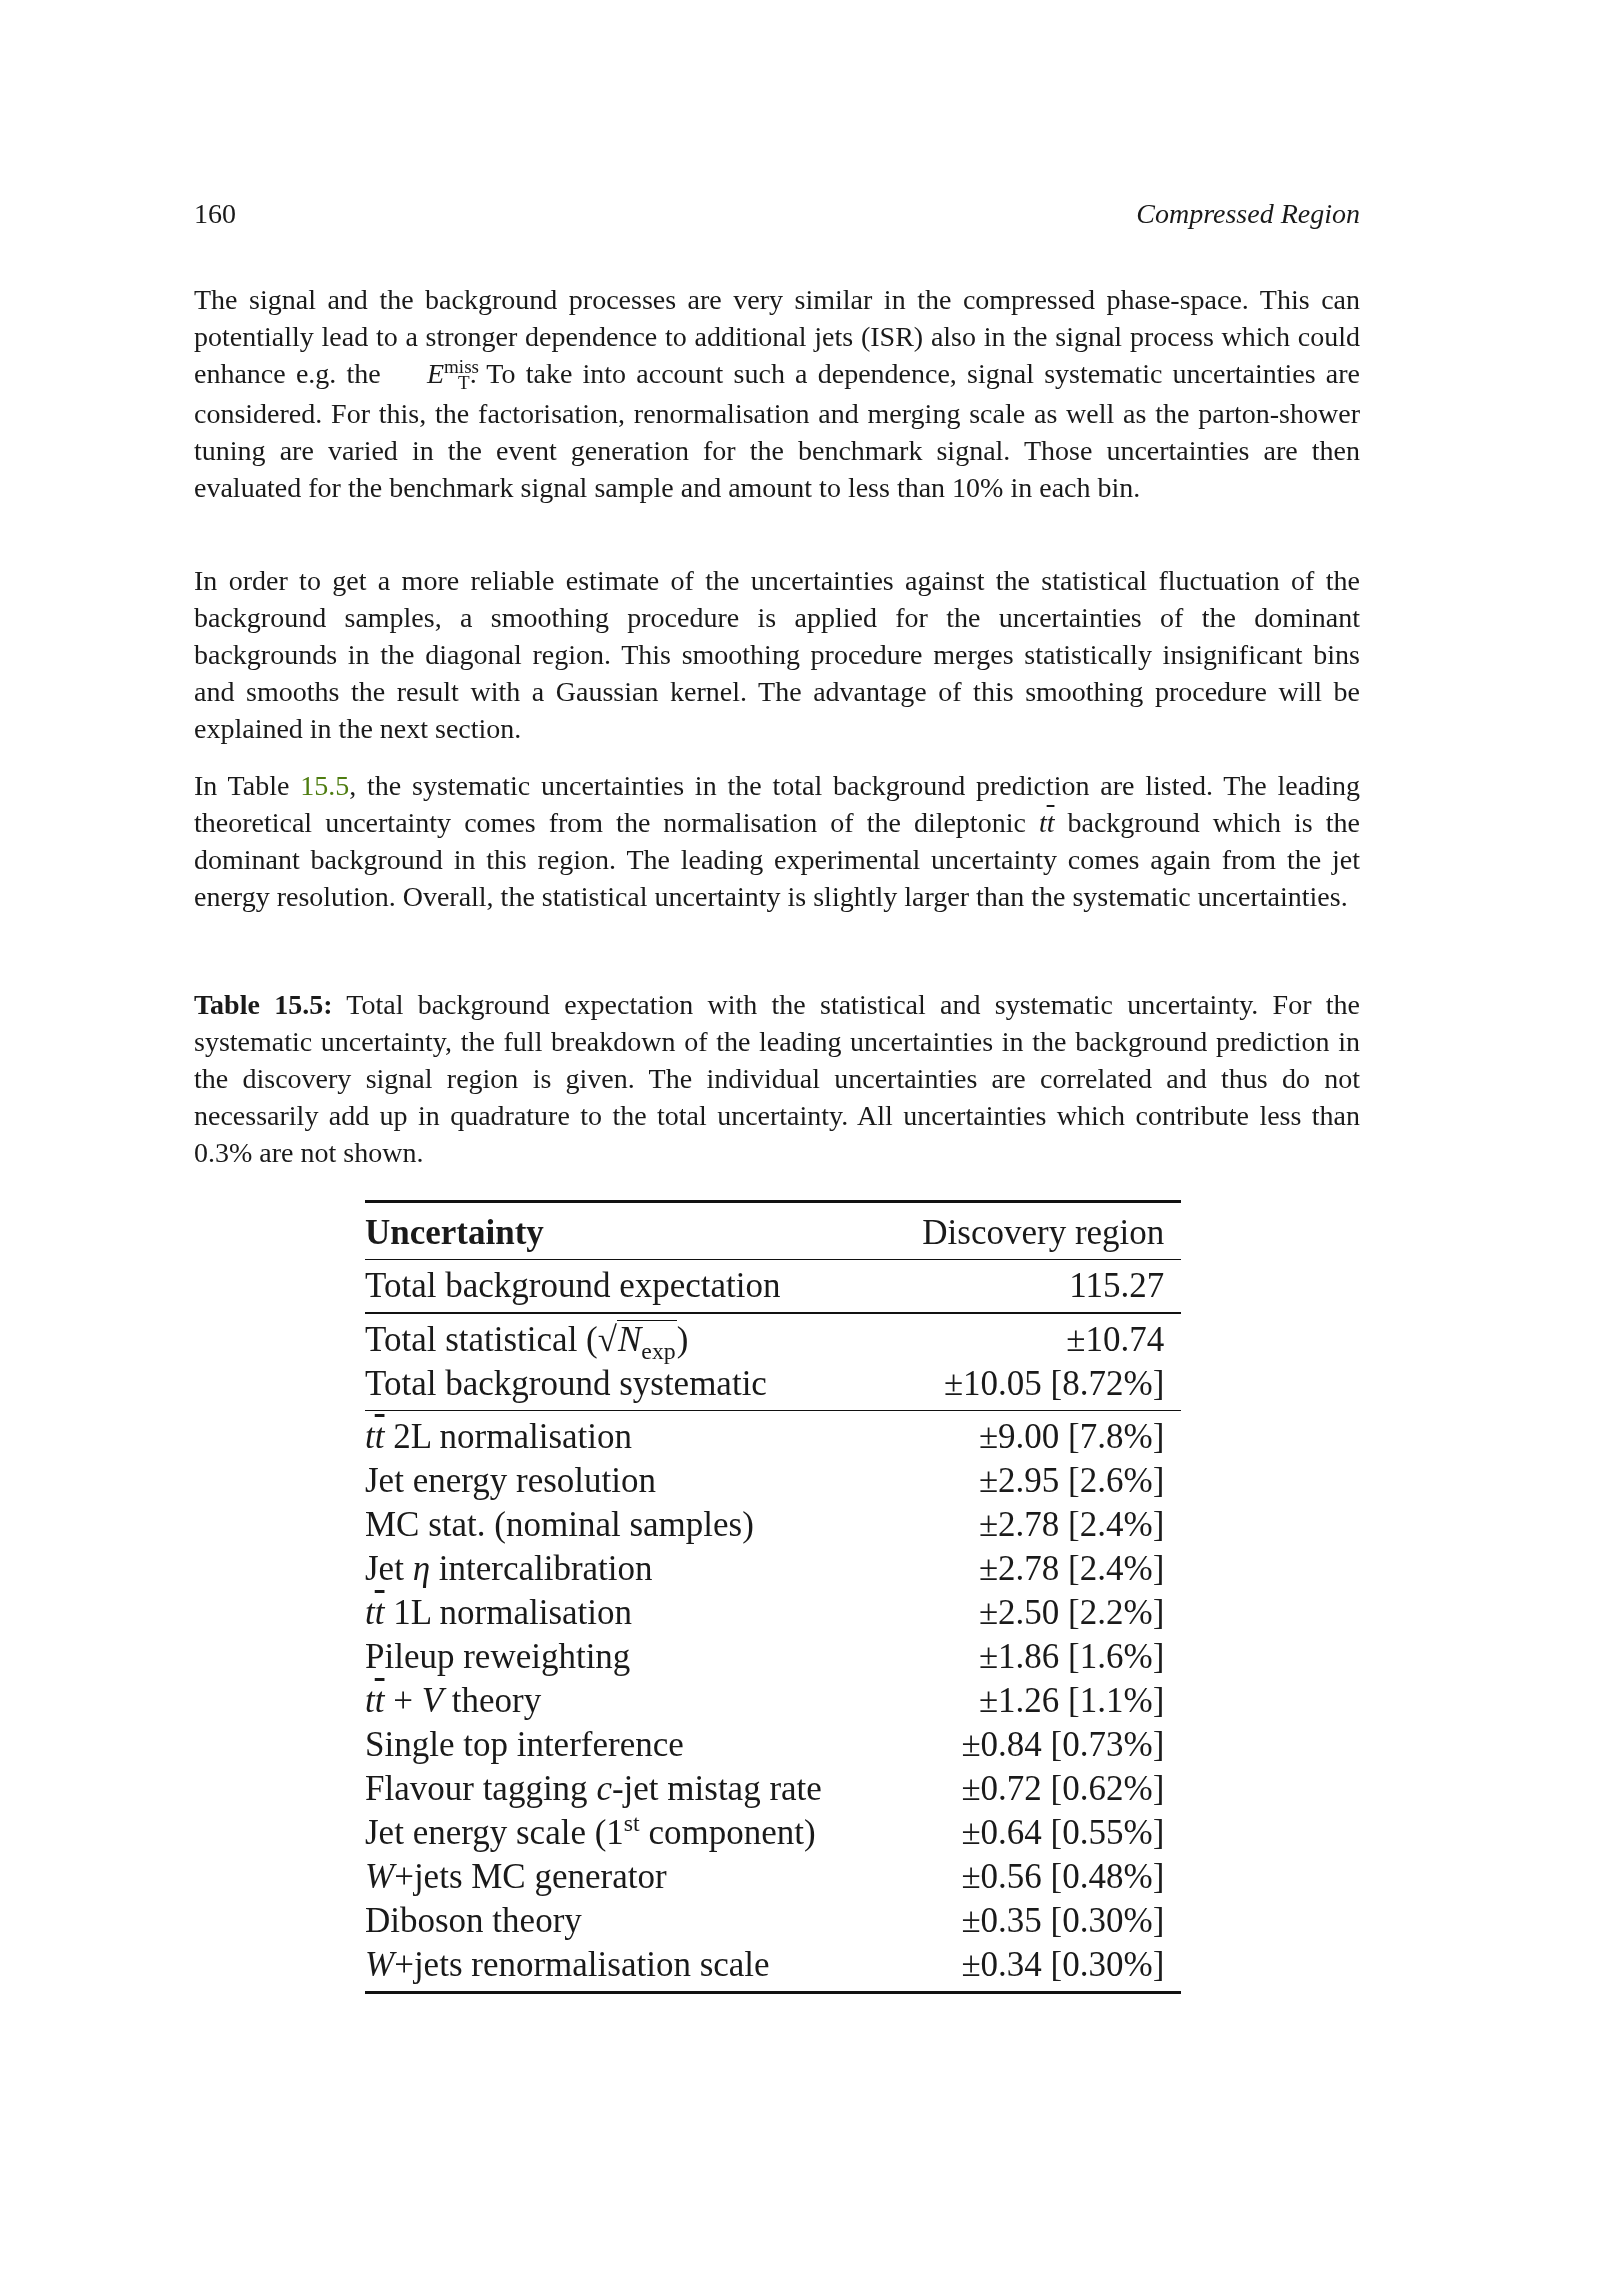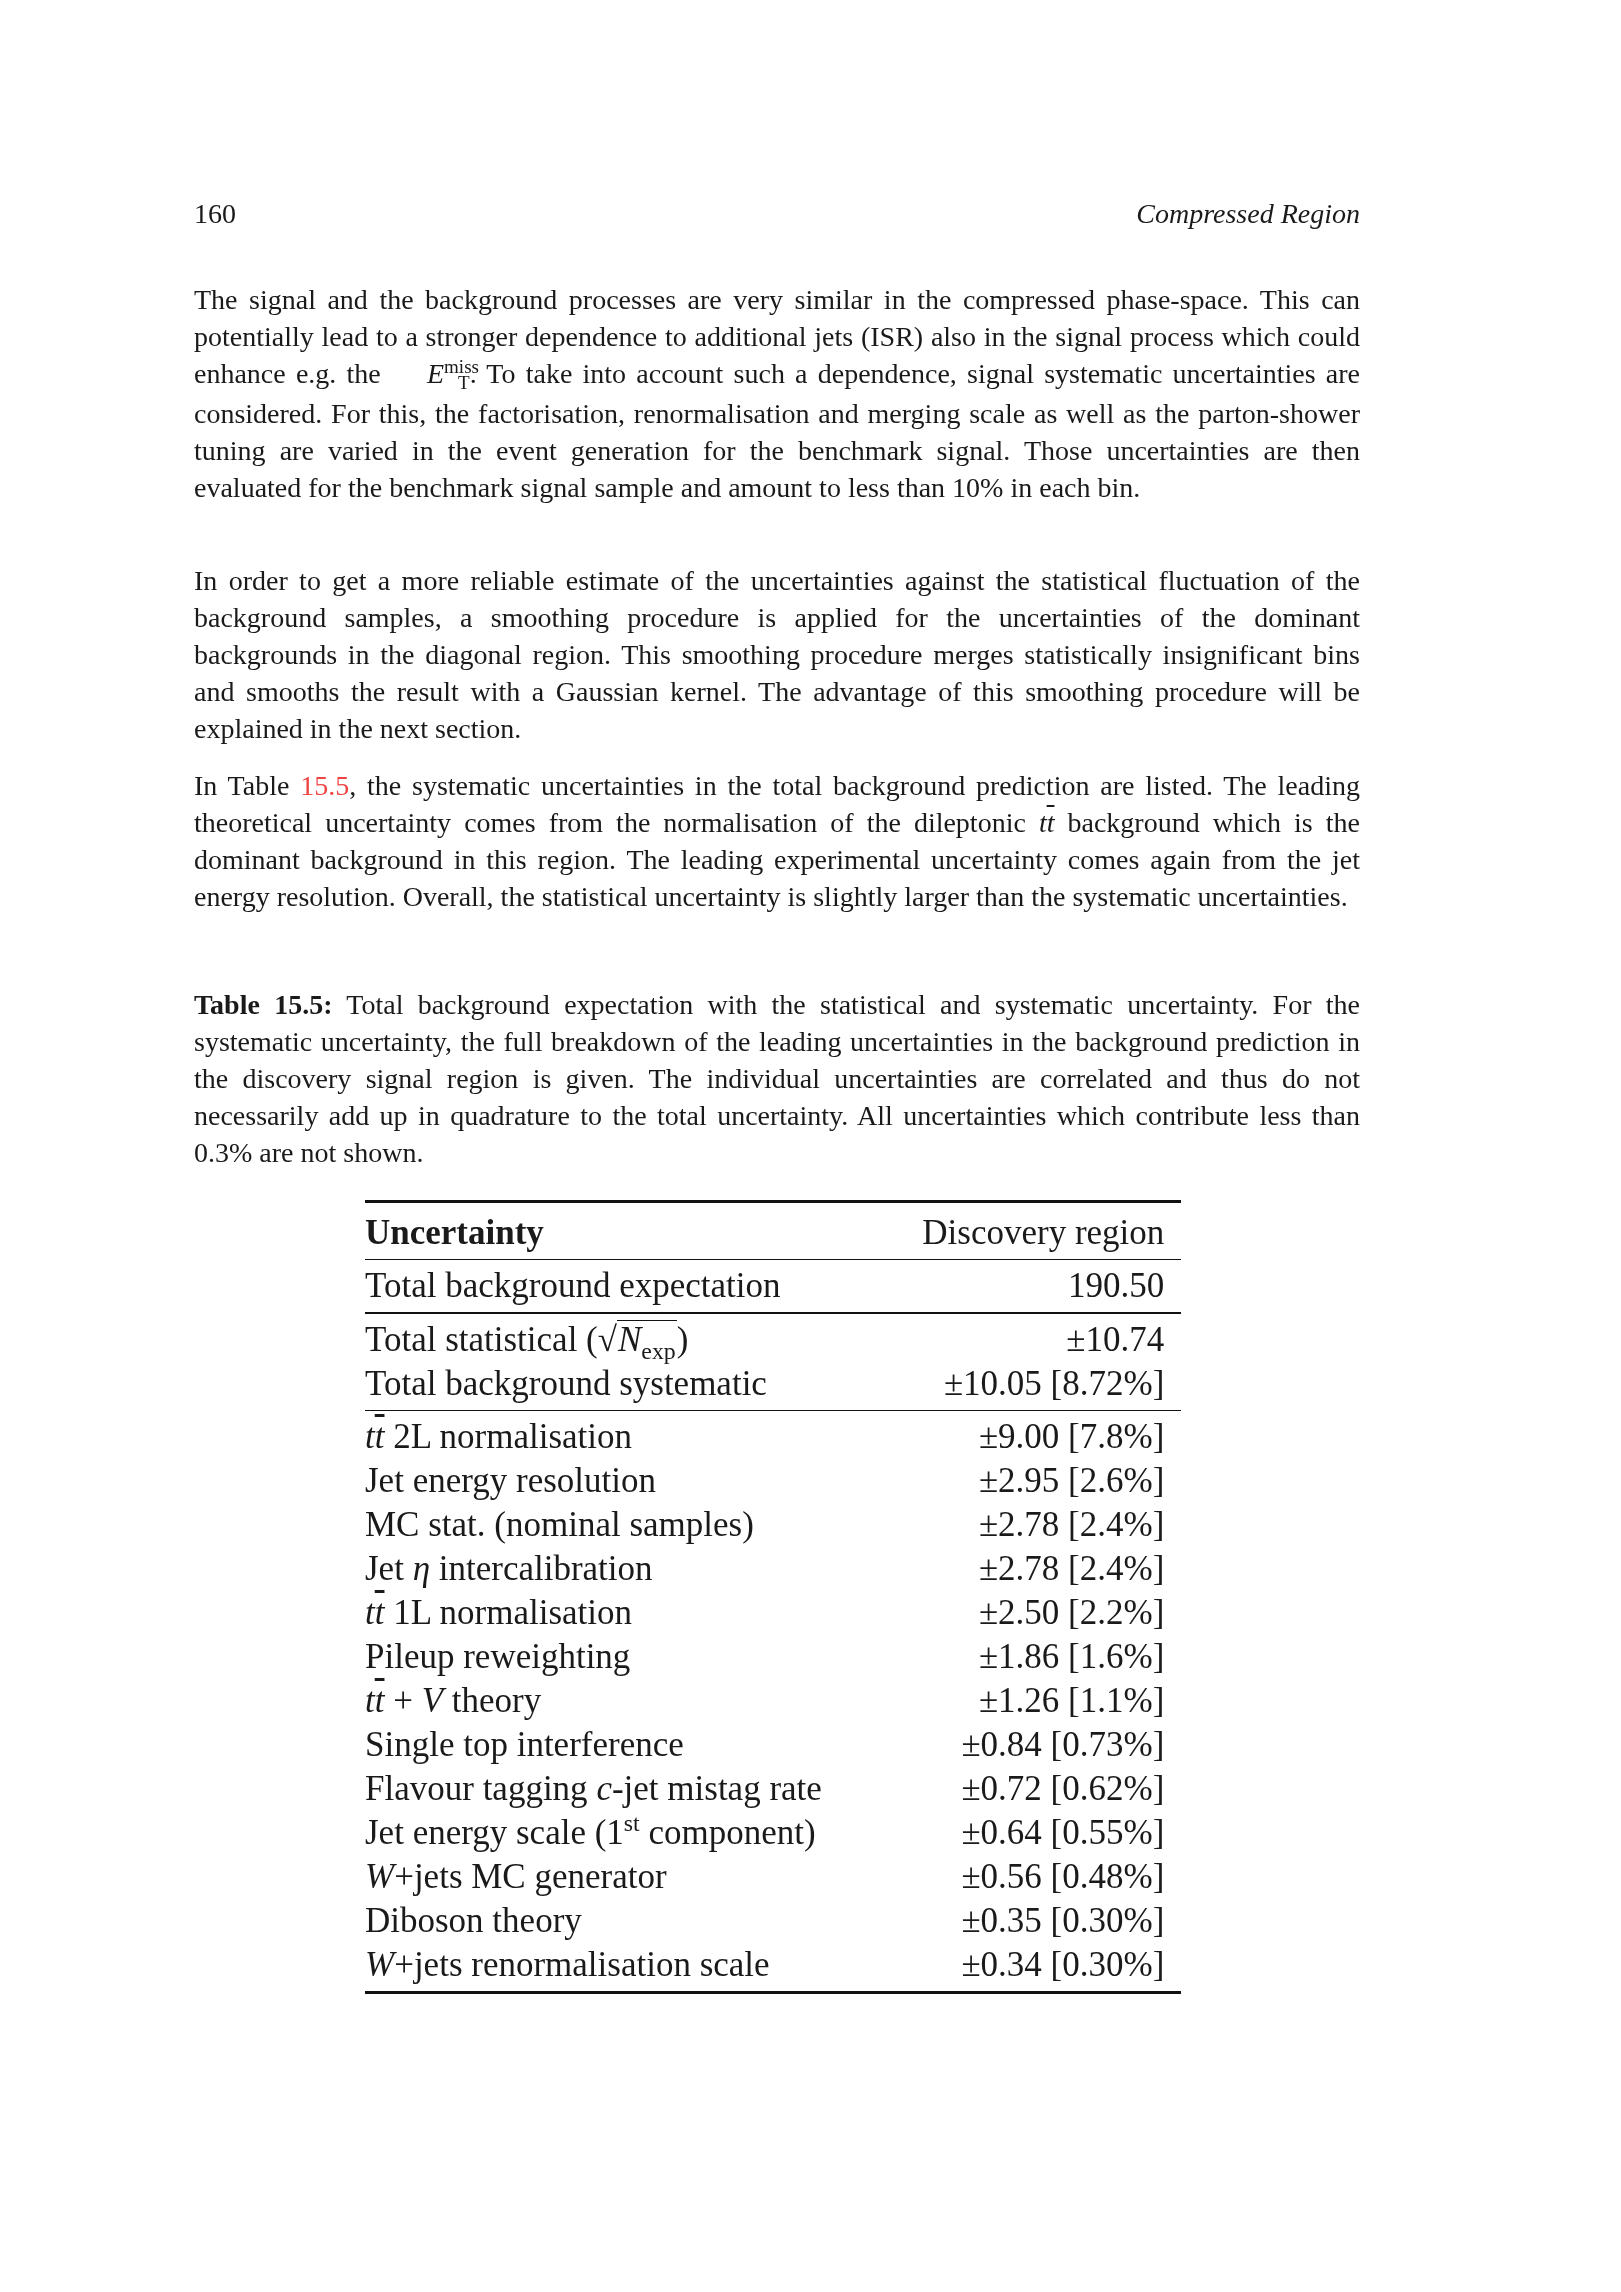--- a/index.html
+++ b/index.html
@@ -16,21 +16,21 @@
   .running-head .title { font-style: italic; margin-left: 8px; }
   .para {
     position: absolute; left: 0; width: 1166px;
     font-size: 28px; line-height: 37px; text-align: justify;
     margin: 0;
   }
   .p1 { top: 281px; }
   .p2 { top: 562px; }
   .p3 { top: 767px; }
   .caption { top: 986px; }
-  .link { color: #ef4444; }
+  .link { color: #4d7c0f; }
   .it { font-style: italic; }
   .b { font-weight: bold; }
   sup, sub { font-size: 0.68em; line-height: 0; }
   .met { display: inline-block; position: relative; margin-left: 36px; }
   .met .sup { position: relative; top: -0.55em; font-size: 0.68em; }
   .met .sub { position: relative; top: 0.3em; font-size: 0.68em; margin-left: -1.1em; }
   .tbar { text-decoration: overline; }
 
   .table {
     position: absolute; left: 171px; top: 1200px; width: 816px;
@@ -69,21 +69,21 @@
   <div class="table">
     <div class="rule-thick"></div>
     <div class="row head-row">
       <span class="lbl b">Uncertainty</span>
       <span>Discovery region</span>
     </div>
     <div class="rule-thin"></div>
     <div class="group-pad-top"></div>
     <div class="row">
       <span class="lbl">Total background expectation</span>
-      <span>190.50</span>
+      <span>115.27</span>
     </div>
     <div class="group-pad-bot"></div>
     <div class="rule-thin"></div>
     <div class="group-pad-top"></div>
     <div class="row">
       <span class="lbl"><span>Total statistical (</span><span>√</span><span class="sqrt"><span class="it">N</span><sub>exp</sub></span><span>)</span></span>
       <span>±10.74</span>
     </div>
     <div class="row">
       <span class="lbl">Total background systematic</span>

